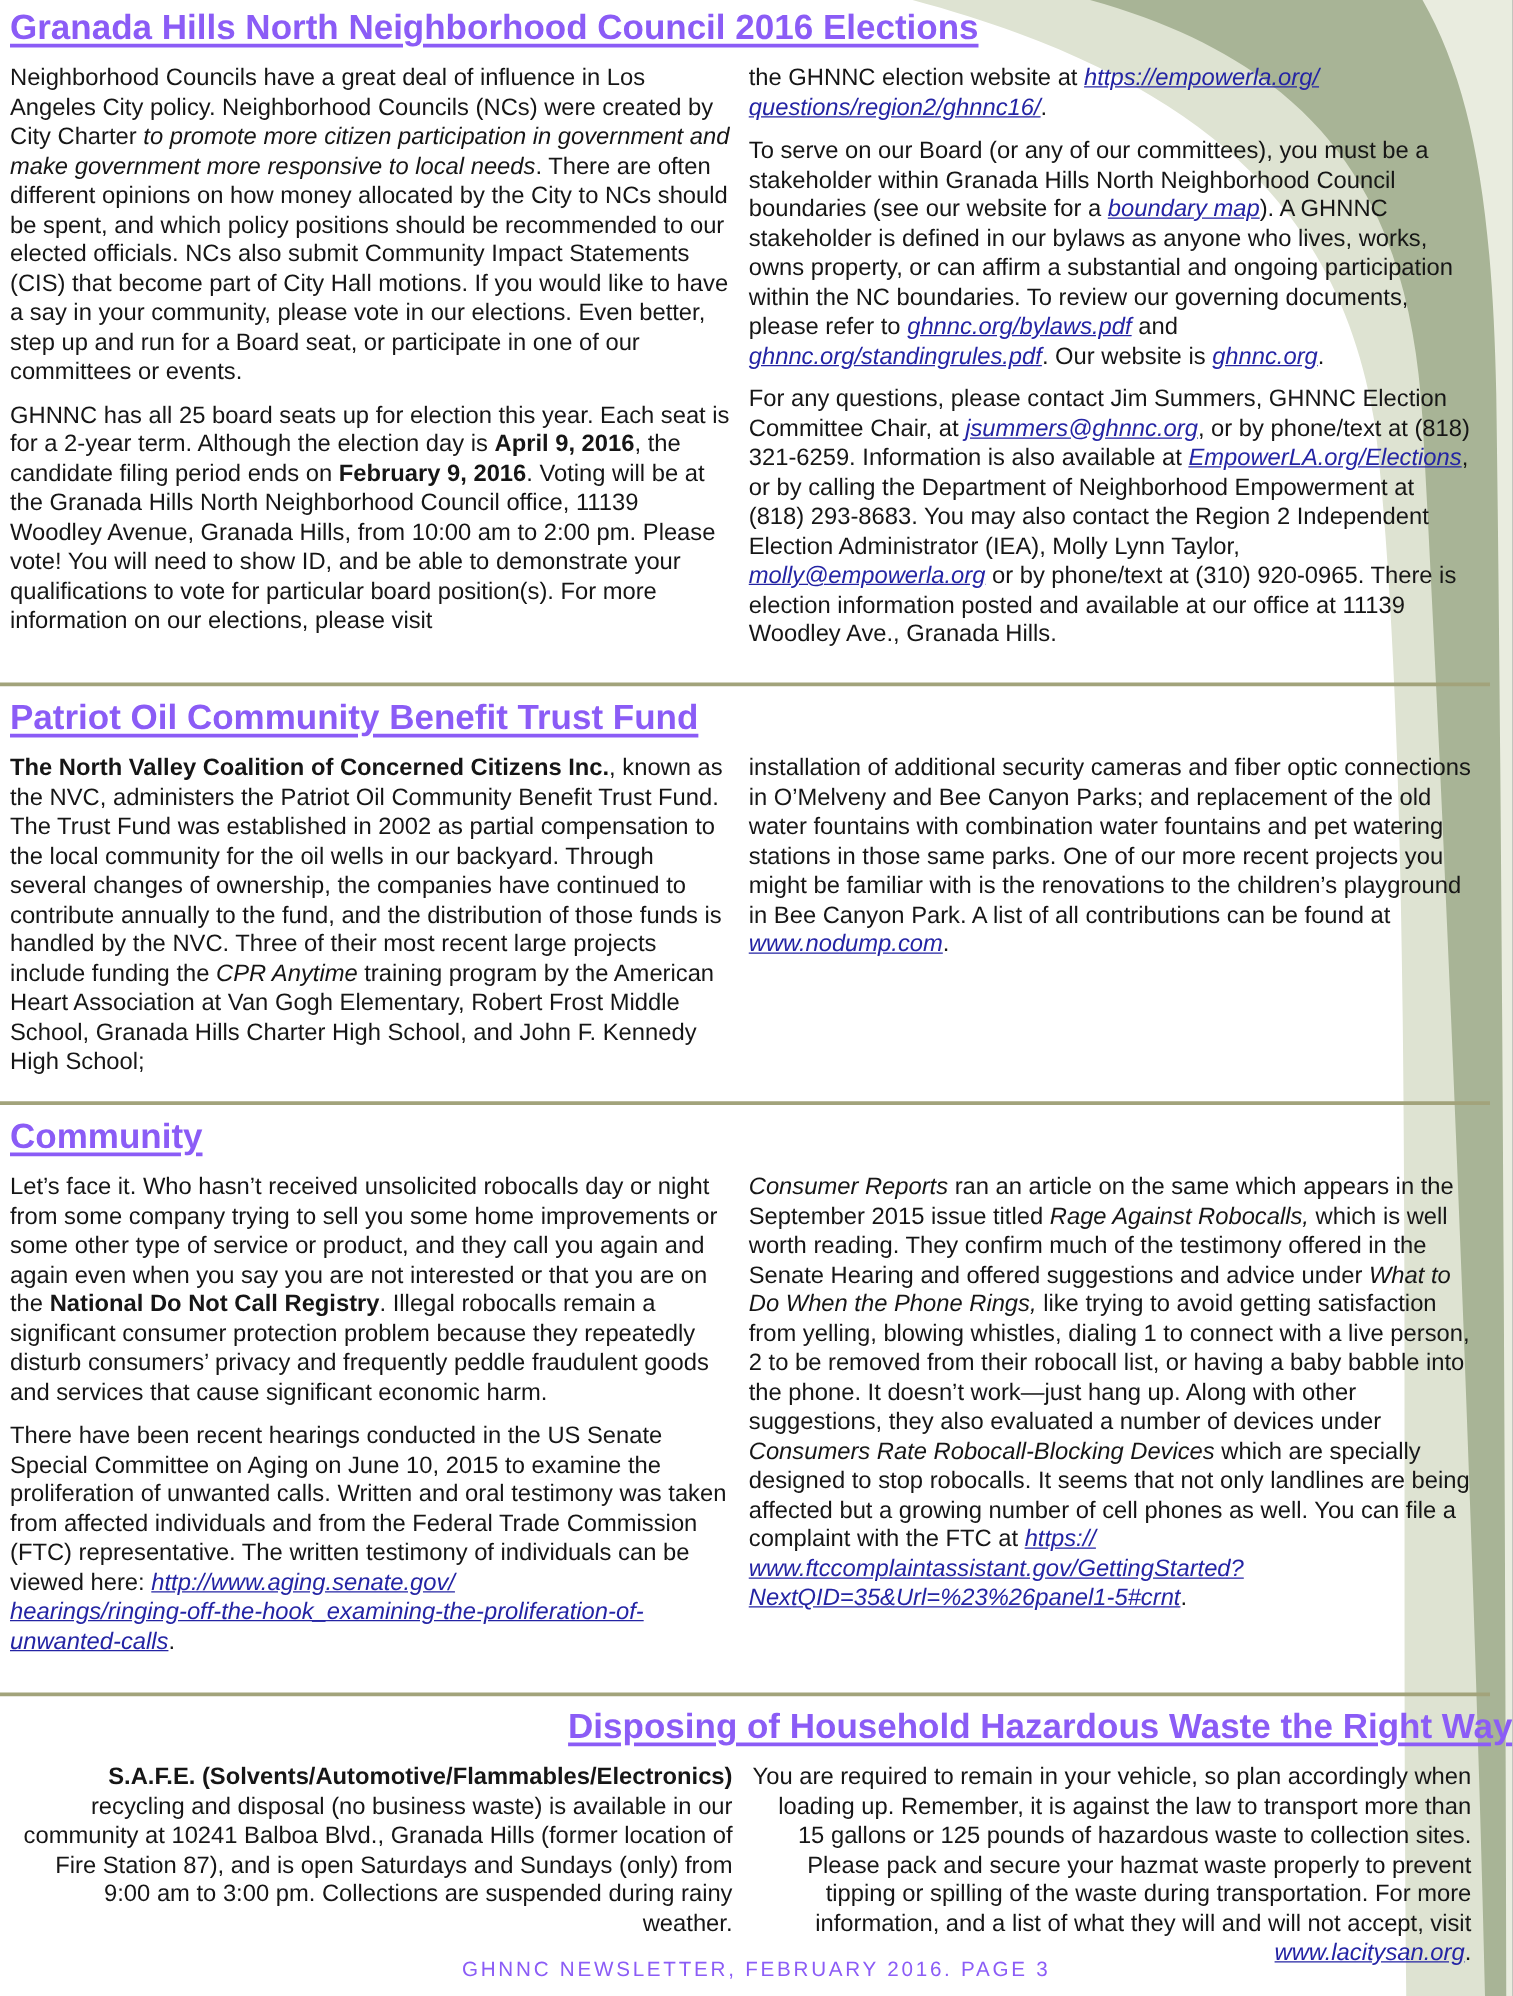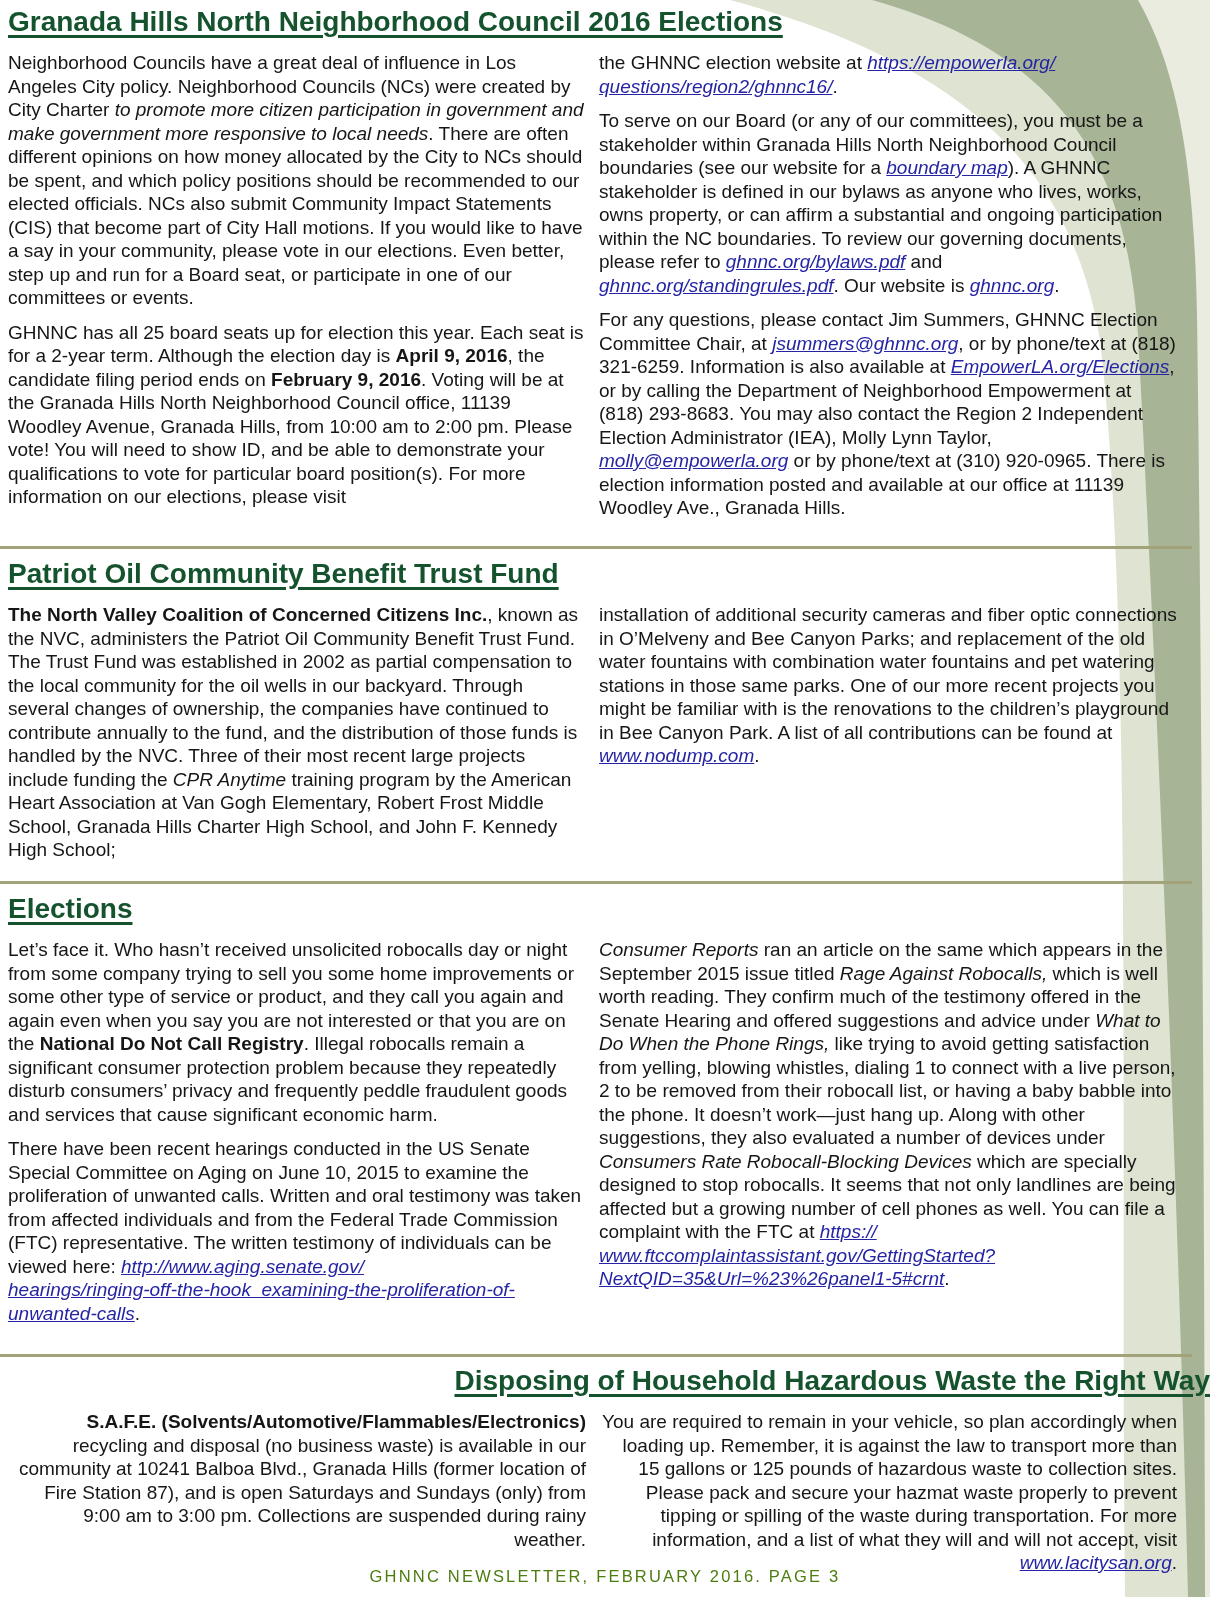--- a/index.html
+++ b/index.html
@@ -10,36 +10,36 @@
     overflow:hidden;
     font-family:"Liberation Sans","DejaVu Sans",sans-serif;
     color:var(--ink,#161616);
   }
   .bg{position:absolute;top:0;left:0;width:1210px;height:1597px;}
   .sec{position:absolute;left:0;right:0;padding-left:8px;}
   #s1{top:4px;}
   #s2{top:556px;}
   #s3{top:891px;}
   #s4{top:1363px;text-align:right;}
-  .head{margin:0;font-size:28px;line-height:36px;font-weight:bold;color:#14532d;}
+  .head{margin:0;font-size:28px;line-height:36px;font-weight:bold;color:#8b5cf6;}
   .hl{text-decoration:underline;text-decoration-thickness:3px;text-underline-offset:4px;}
   .cols{display:flex;gap:13px;margin-top:11px;}
   .col{width:578px;font-size:19px;line-height:23.5px;}
   .col p{margin:0 0 11px 0;}
   .b{font-weight:bold;}
   .i{font-style:italic;}
   a.lnk{color:var(--link,#2424a4);text-decoration:underline;cursor:pointer;font-style:italic;}
   .divider{position:absolute;left:0;width:1192px;height:3px;background:var(--divider,#a2a37b);}
   #d1{top:546px;}
   #d2{top:881px;}
   #d3{top:1354px;}
   .footer{
     position:absolute;top:1567px;left:0;width:100%;
     text-align:center;font-size:16.5px;letter-spacing:2.2px;
-    color:#4d7c0f;font-weight:500;
+    color:#8b5cf6;font-weight:500;
   }
 </style>
 </head>
 <body>
 
 <div class="page">
 
   <svg class="bg" viewBox="0 0 1210 1597" xmlns="http://www.w3.org/2000/svg" aria-hidden="true">
     <path style="fill:var(--sage_light,#dee3d2)" d="M 730 0 C 990 70 1075 190 1100 340 C 1133 620 1120 1150 1125 1597 L 1210 1597 L 1210 0 Z"></path>
     <path style="fill:var(--sage_dark,#a8b496)" d="M 872 0 C 1070 55 1128 175 1138 335 C 1156 660 1180 1250 1188 1597 L 1210 1597 L 1210 0 Z"></path>
@@ -71,21 +71,21 @@
         </div>
       <div class="col">
           <p><span>installation of additional security cameras and fiber optic connections in O’Melveny and Bee Canyon Parks; and replacement of the old water fountains with combination water fountains and pet watering stations in those same parks. One of our more recent projects you might be familiar with is the renovations to the children’s playground in Bee Canyon Park. A list of all contributions can be found at </span><a class="lnk" href="#">www.nodump.com</a><span>.</span></p>
         </div>
     </div>
   </section>
 
   <div class="divider" id="d2"></div>
 
   <section class="sec" id="s3">
-    <h2 class="head"><span class="hl">Elections</span></h2>
+    <h2 class="head"><span class="hl">Community</span></h2>
     <div class="cols">
       <div class="col">
           <p><span>Let’s face it. Who hasn’t received unsolicited robocalls day or night from some company trying to sell you some home improvements or some other type of service or product, and they call you again and again even when you say you are not interested or that you are on the </span><span class="b">National Do Not Call Registry</span><span>. Illegal robocalls remain a significant consumer protection problem because they repeatedly disturb consumers’ privacy and frequently peddle fraudulent goods and services that cause significant economic harm.</span></p>
           <p><span>There have been recent hearings conducted in the US Senate Special Committee on Aging on June 10, 2015 to examine the proliferation of unwanted calls. Written and oral testimony was taken from affected individuals and from the Federal Trade Commission (FTC) representative. The written testimony of individuals can be viewed here: </span><a class="lnk" href="#">http://www.aging.senate.gov/</a><br><a class="lnk" href="#">hearings/ringing-off-the-hook_examining-the-proliferation-of-</a><br><a class="lnk" href="#">unwanted-calls</a><span>.</span></p>
         </div>
       <div class="col">
           <p><span class="i">Consumer Reports</span><span> ran an article on the same which appears in the September 2015 issue titled </span><span class="i">Rage Against Robocalls,</span><span> which is well worth reading. They confirm much of the testimony offered in the Senate Hearing and offered suggestions and advice under </span><span class="i">What to Do When the Phone Rings,</span><span> like trying to avoid getting satisfaction from yelling, blowing whistles, dialing 1 to connect with a live person, 2 to be removed from their robocall list, or having a baby babble into the phone. It doesn’t work—just hang up. Along with other suggestions, they also evaluated a number of devices under </span><span class="i">Consumers Rate Robocall-Blocking Devices</span><span> which are specially designed to stop robocalls. It seems that not only landlines are being affected but a growing number of cell phones as well. You can file a complaint with the FTC at </span><a class="lnk" href="#">https://</a><br><a class="lnk" href="#">www.ftccomplaintassistant.gov/GettingStarted?</a><br><a class="lnk" href="#">NextQID=35&amp;Url=%23%26panel1-5#crnt</a><span>.</span></p>
         </div>
     </div>
   </section>

